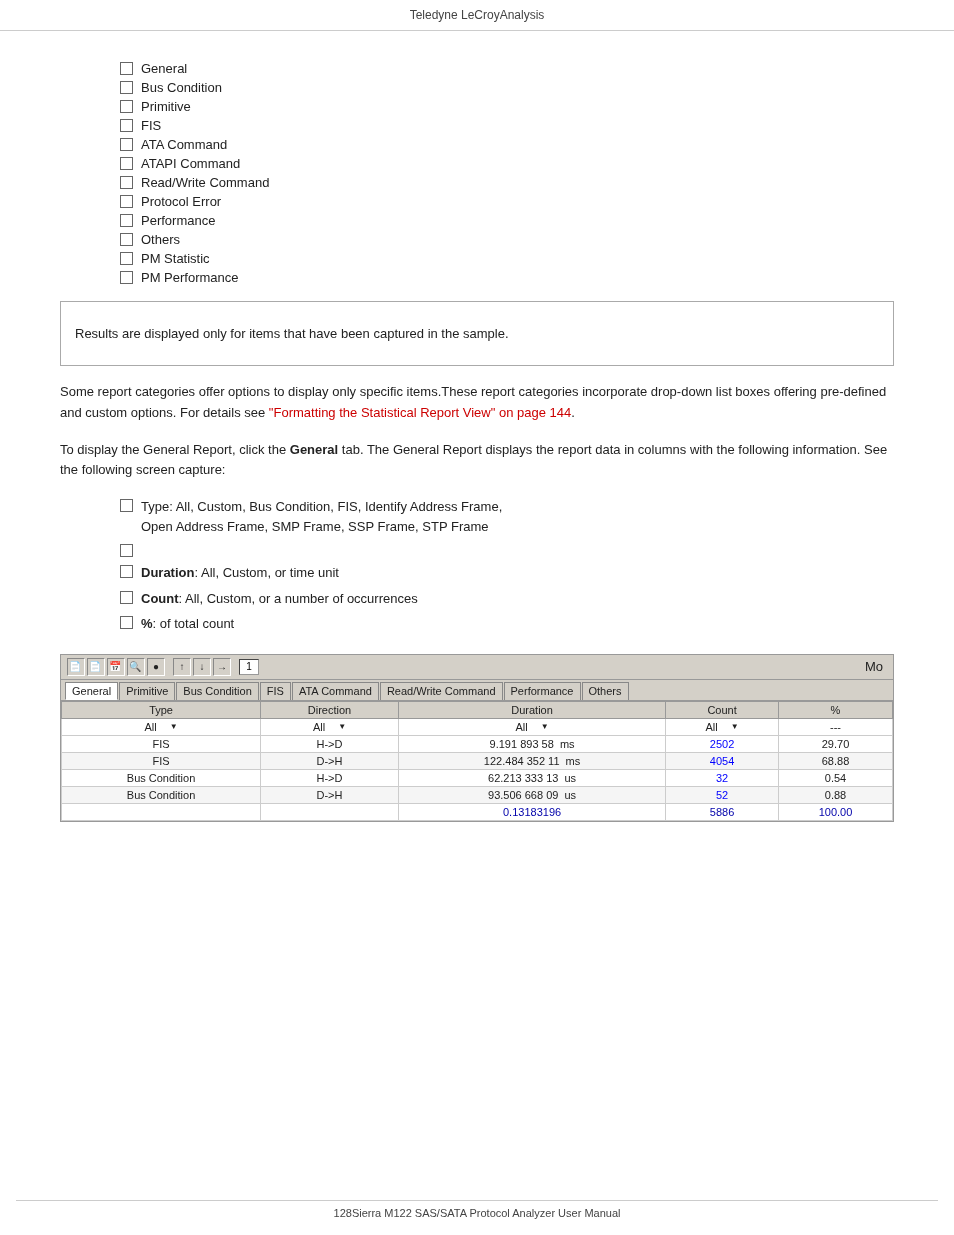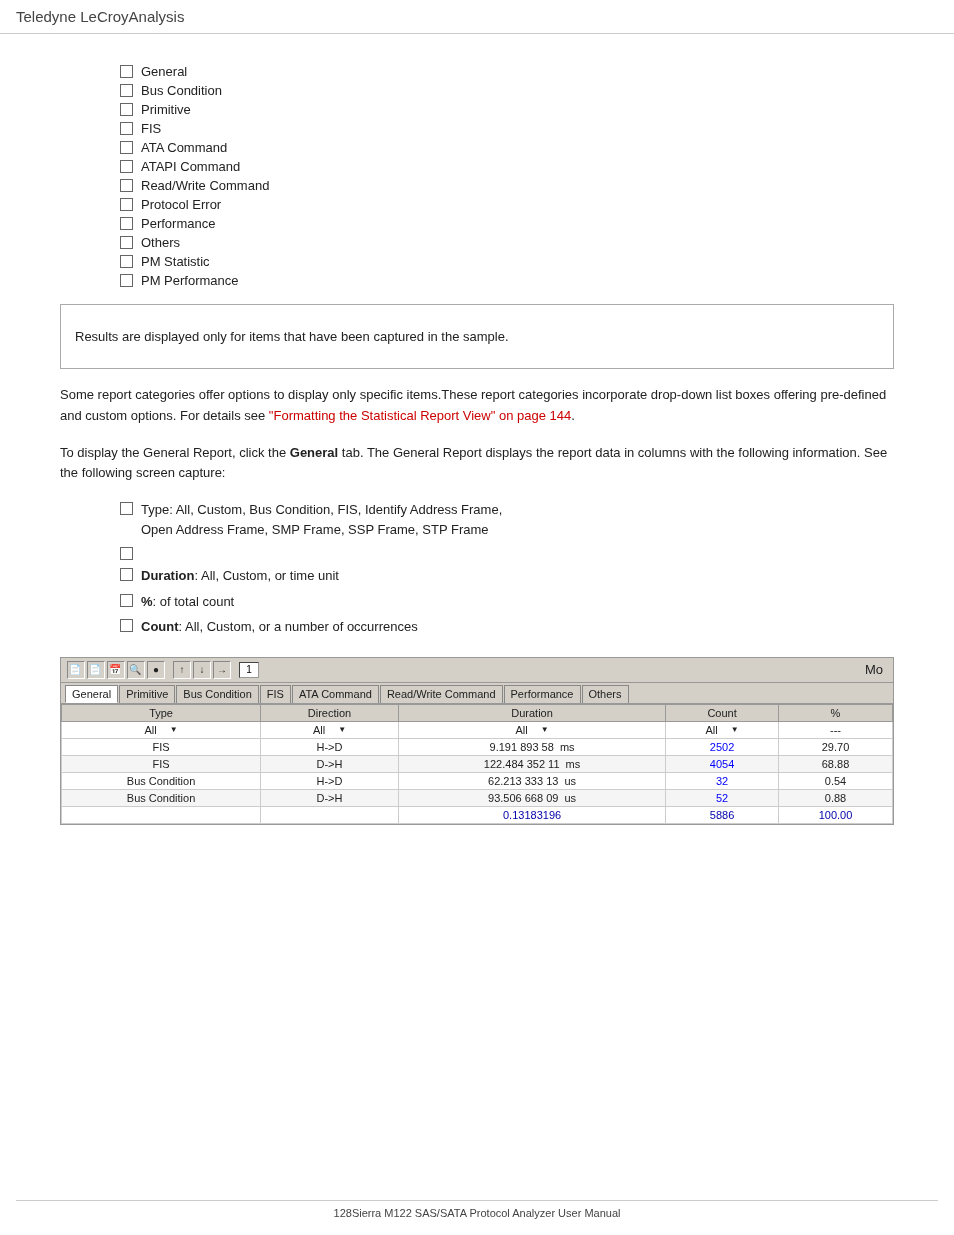--- a/index.html
+++ b/index.html
@@ -7,23 +7,23 @@
       font-family: Arial, sans-serif;
       font-size: 13px;
       color: #222;
       background: #fff;
       width: 954px;
       min-height: 1235px;
       position: relative;
     }
     .header {
       display: flex;
-      justify-content: flex-start;
+      justify-content: center;
       padding: 8px 16px;
-      font-size: 15px;
+      font-size: 12px;
       color: #444;
       border-bottom: 1px solid #ccc;
     }
     .main-content {
       padding: 20px 60px 40px 60px;
     }
     .checklist {
       list-style: none;
       margin: 10px 0 10px 60px;
     }
@@ -263,25 +263,25 @@
     </li>
     <li>
       <span class="checkbox-icon"></span>
     </li>
     <li>
       <span class="checkbox-icon"></span>
       <span><span class="bold">Duration</span>: All, Custom, or time unit</span>
     </li>
     <li>
       <span class="checkbox-icon"></span>
-      <span><span class="bold">%</span>: of total count</span>
+      <span><span class="bold">Count</span>: All, Custom, or a number of occurrences</span>
     </li>
     <li>
       <span class="checkbox-icon"></span>
-      <span><span class="bold">Count</span>: All, Custom, or a number of occurrences</span>
+      <span><span class="bold">%</span>: of total count</span>
     </li>
   </ul>
 
   <div class="screenshot-container">
 
     <div class="screenshot-toolbar">
       <div class="toolbar-icons">
         <div class="toolbar-icon">📄</div>
         <div class="toolbar-icon">📄</div>
         <div class="toolbar-icon">📅</div>

